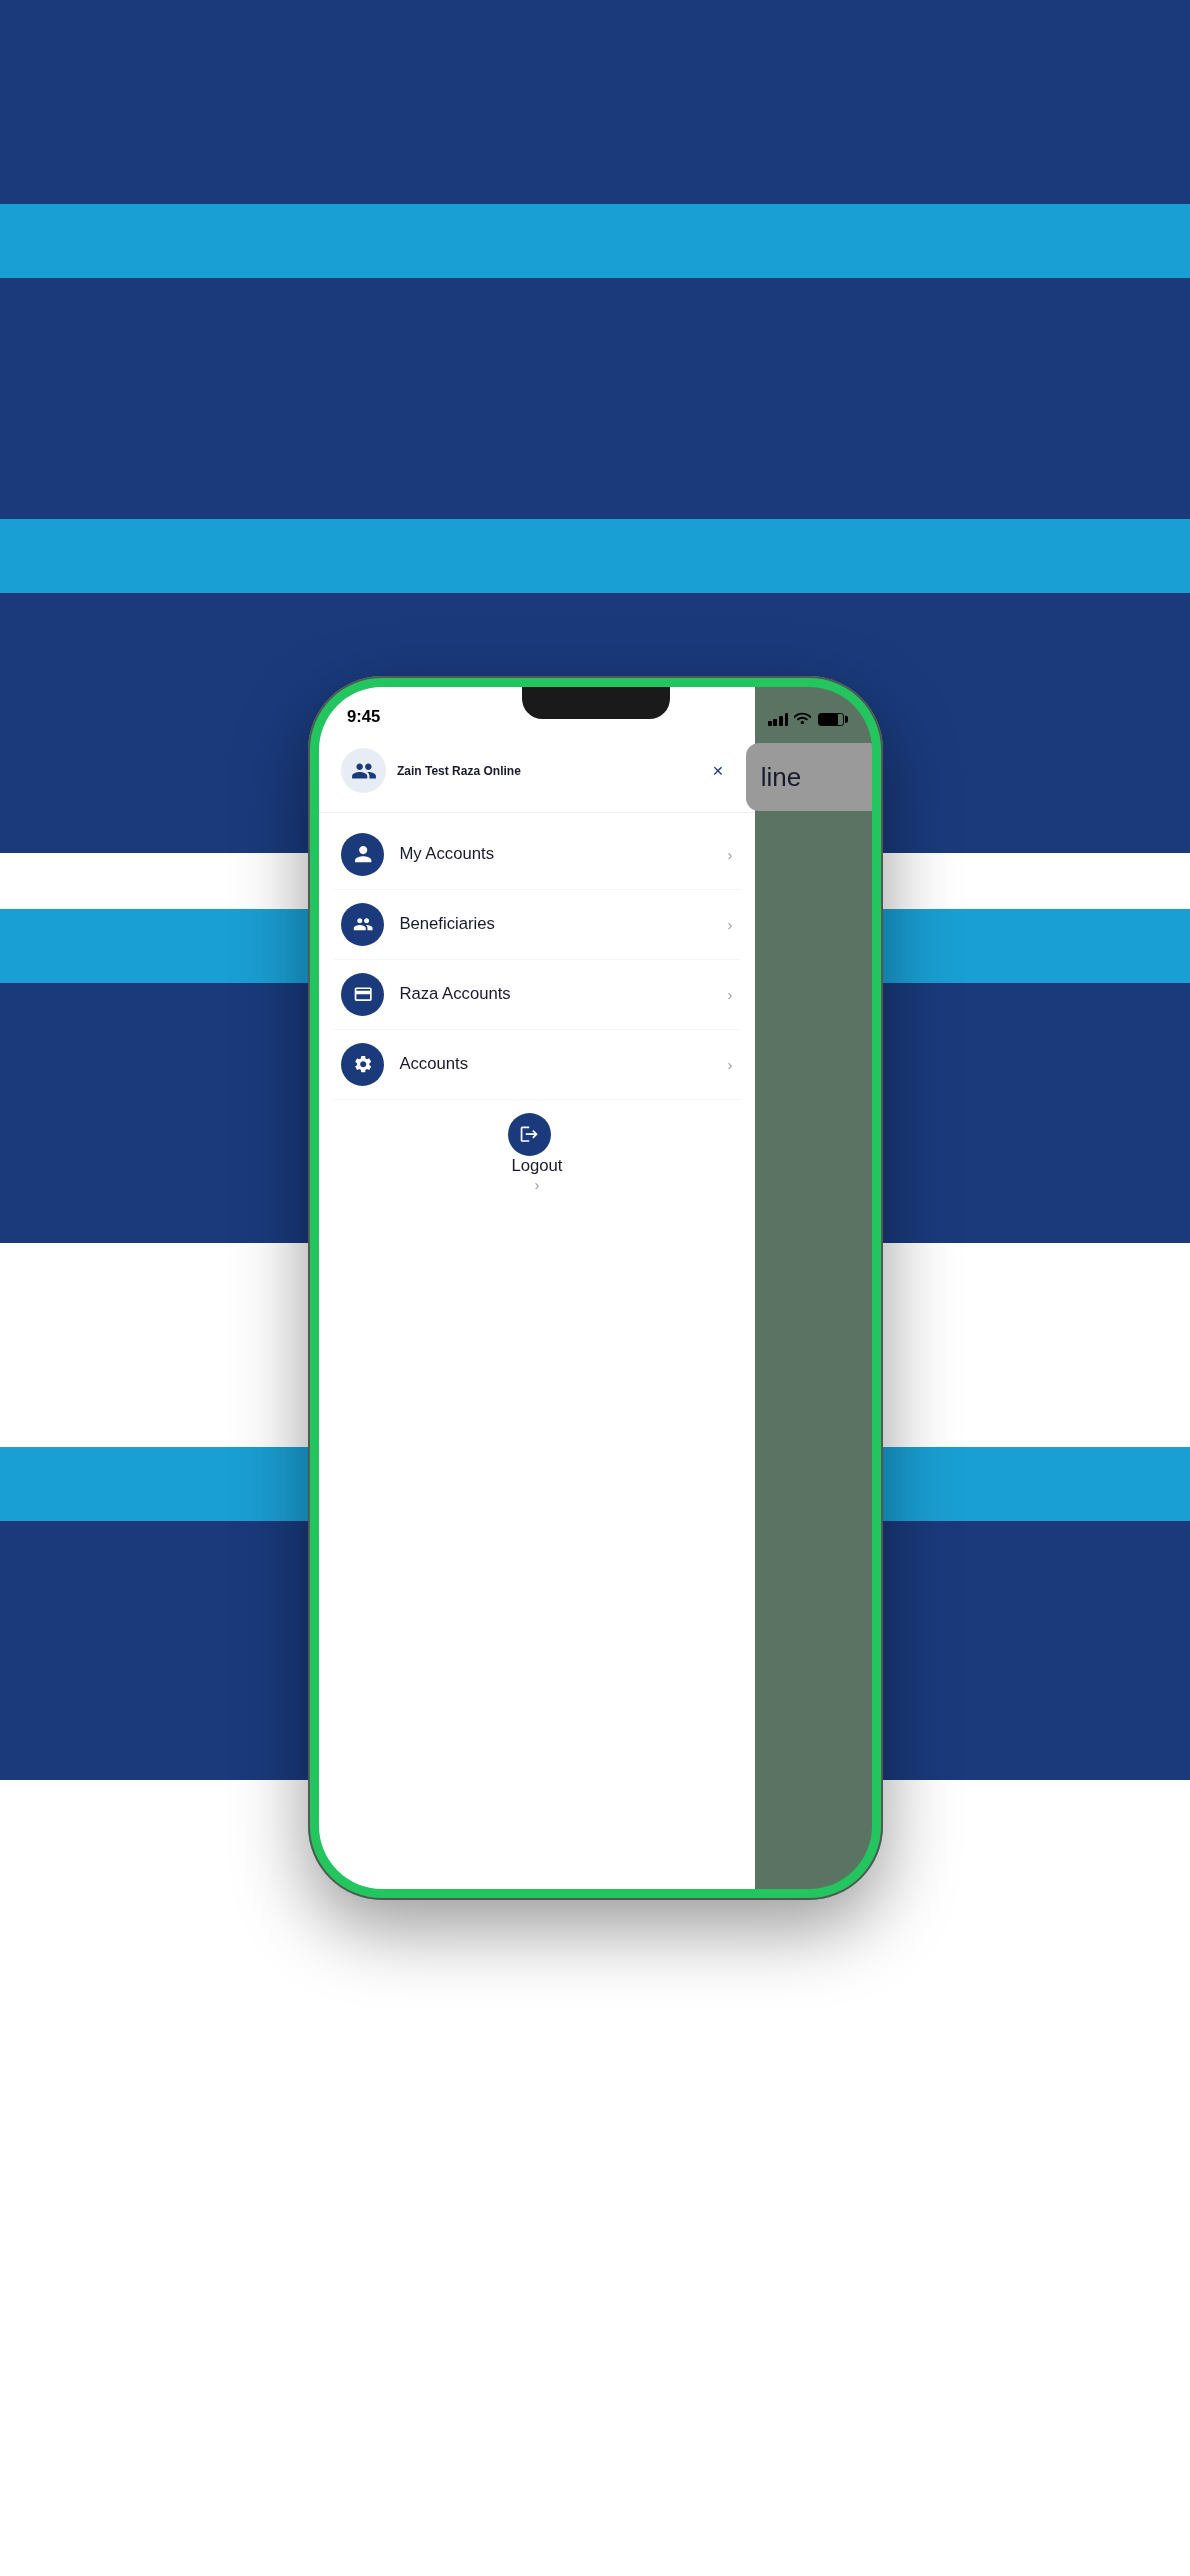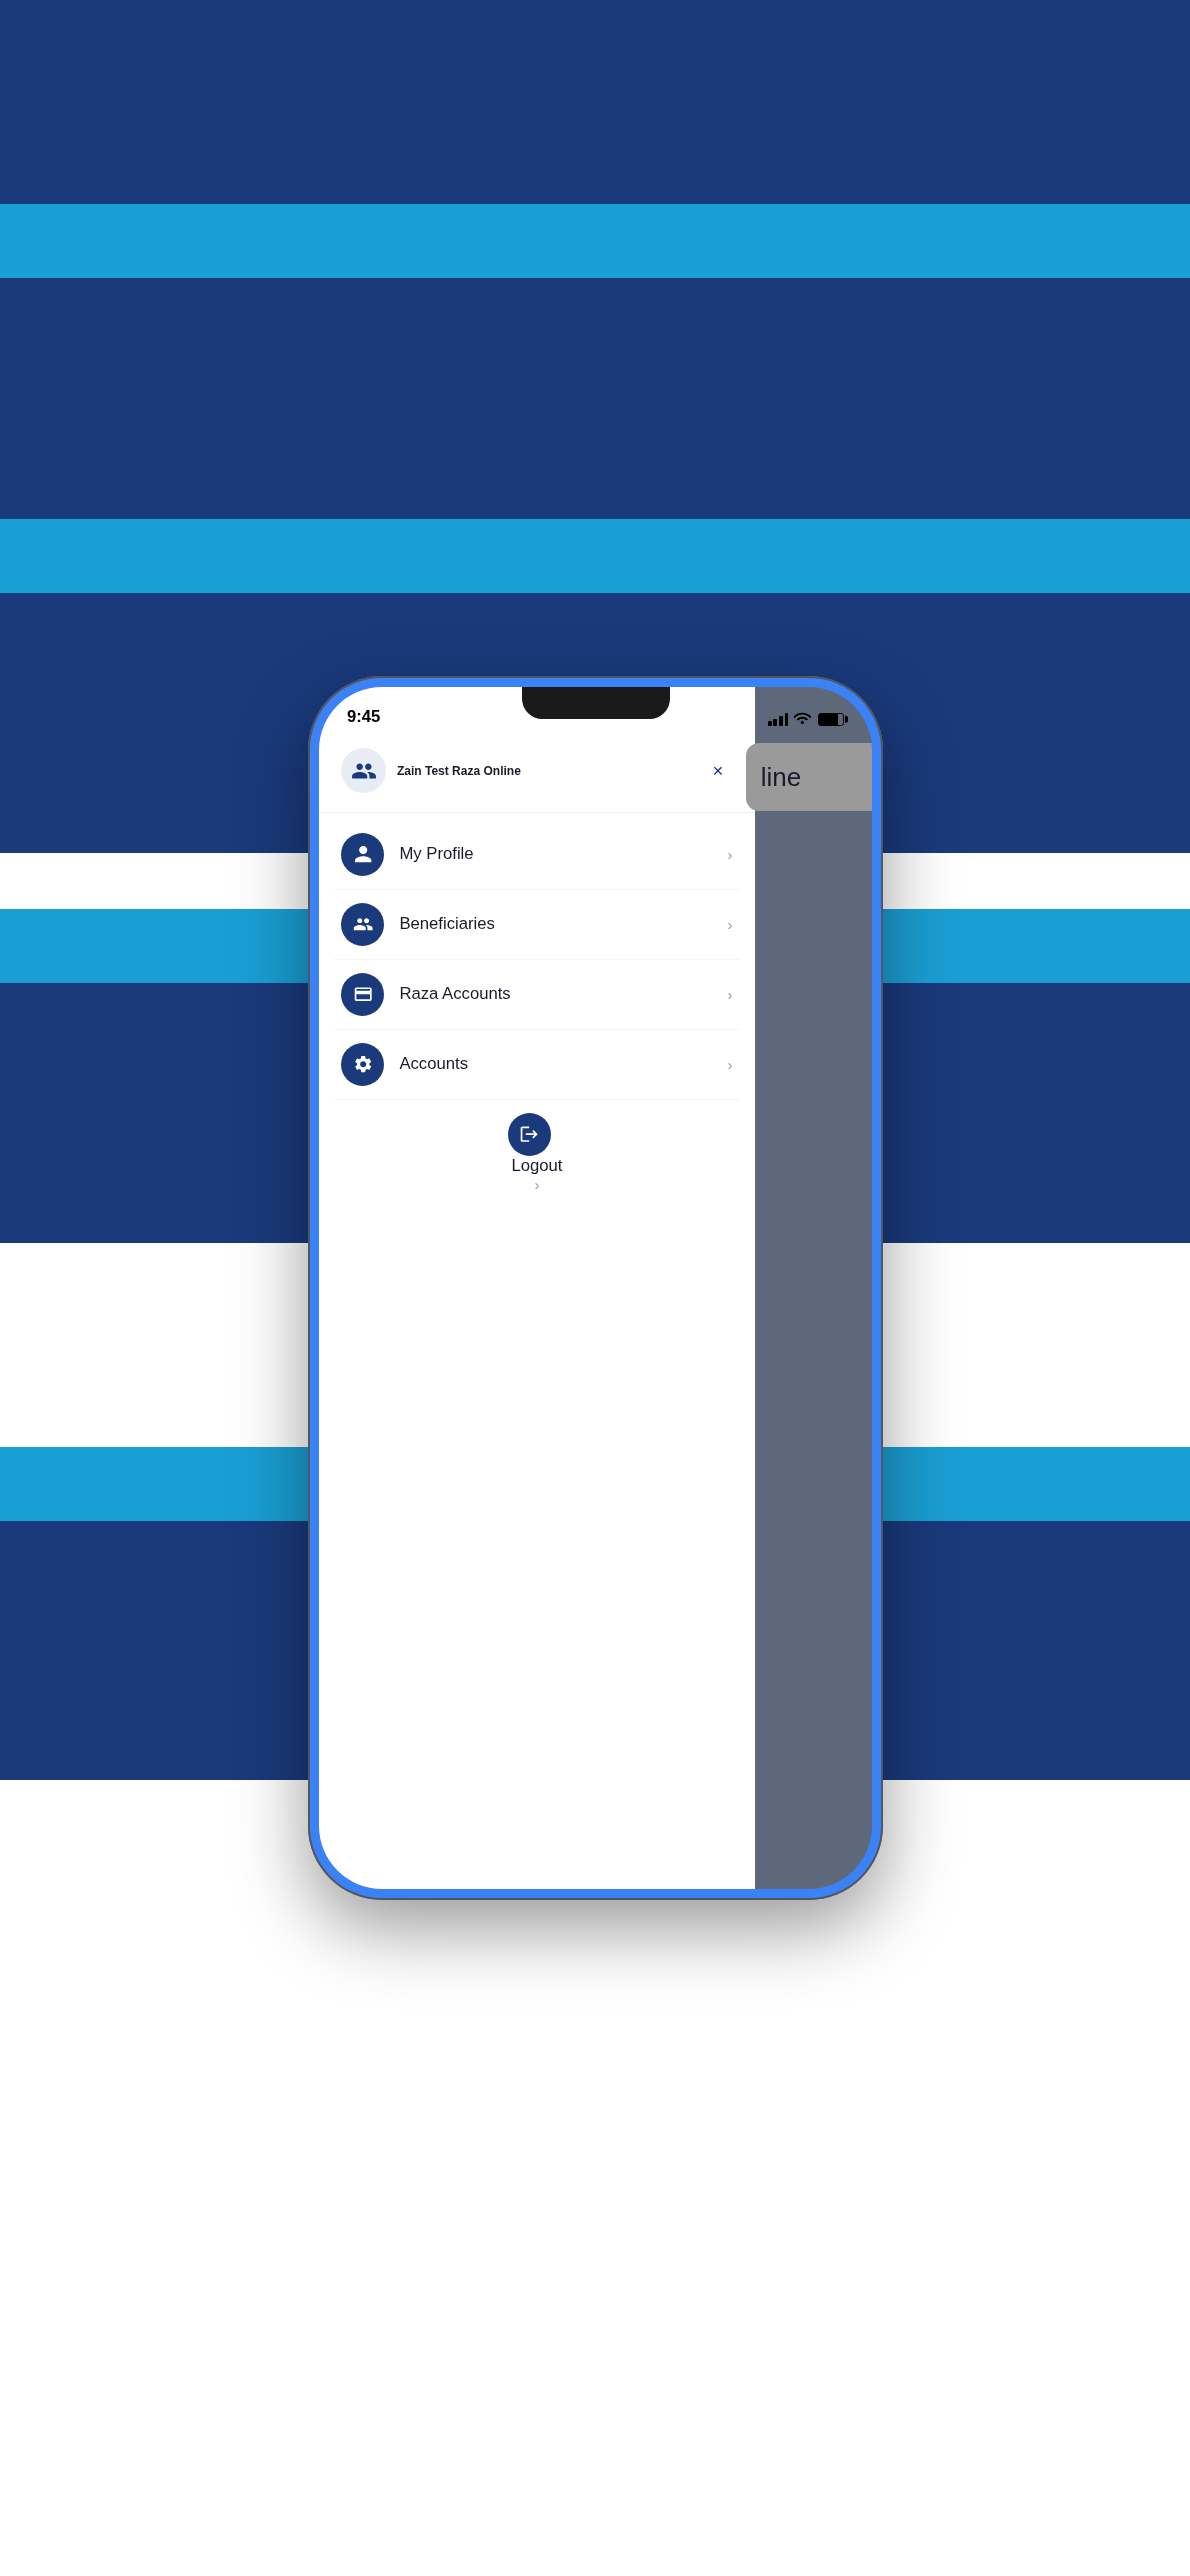--- a/index.html
+++ b/index.html
@@ -28,21 +28,21 @@
       position: absolute;
       width: 100%;
     }
 
     
     .phone-frame {
       position: relative;
       z-index: 10;
       width: 575px;
       height: 1224px;
-      background: #3b82f6;
+      background: #22c55e;
       border-radius: 74px;
       padding: 11px;
       box-shadow: 0 28px 74px rgba(0,0,0,0.4), inset 0 0 0 1.9px #555;
     }
 
     .phone-screen {
       width: 100%;
       height: 100%;
       border-radius: 63px;
       overflow: hidden;
@@ -399,21 +399,21 @@
 
 
       <div class="menu-items">
 
         <div class="menu-item">
           <div class="menu-icon">
             <svg viewBox="0 0 24 24" xmlns="http://www.w3.org/2000/svg">
               <path d="M12 12c2.7 0 4.8-2.1 4.8-4.8S14.7 2.4 12 2.4 7.2 4.5 7.2 7.2 9.3 12 12 12zm0 2.4c-3.2 0-9.6 1.6-9.6 4.8v2.4h19.2v-2.4c0-3.2-6.4-4.8-9.6-4.8z"></path>
             </svg>
           </div>
-          <span class="menu-item-label">My Profile</span>
+          <span class="menu-item-label">My Accounts</span>
           <span class="chevron">›</span>
         </div>
 
         <div class="menu-item">
           <div class="menu-icon">
             <svg viewBox="0 0 24 24" xmlns="http://www.w3.org/2000/svg">
               <path d="M16 11c1.66 0 2.99-1.34 2.99-3S17.66 5 16 5c-1.66 0-3 1.34-3 3s1.34 3 3 3zm-8 0c1.66 0 2.99-1.34 2.99-3S9.66 5 8 5C6.34 5 5 6.34 5 8s1.34 3 3 3zm0 2c-2.33 0-7 1.17-7 3.5V19h14v-2.5c0-2.33-4.67-3.5-7-3.5zm8 0c-.29 0-.62.02-.97.05 1.16.84 1.97 1.97 1.97 3.45V19h6v-2.5c0-2.33-4.67-3.5-7-3.5z"></path>
             </svg>
           </div>
           <span class="menu-item-label">Beneficiaries</span>

